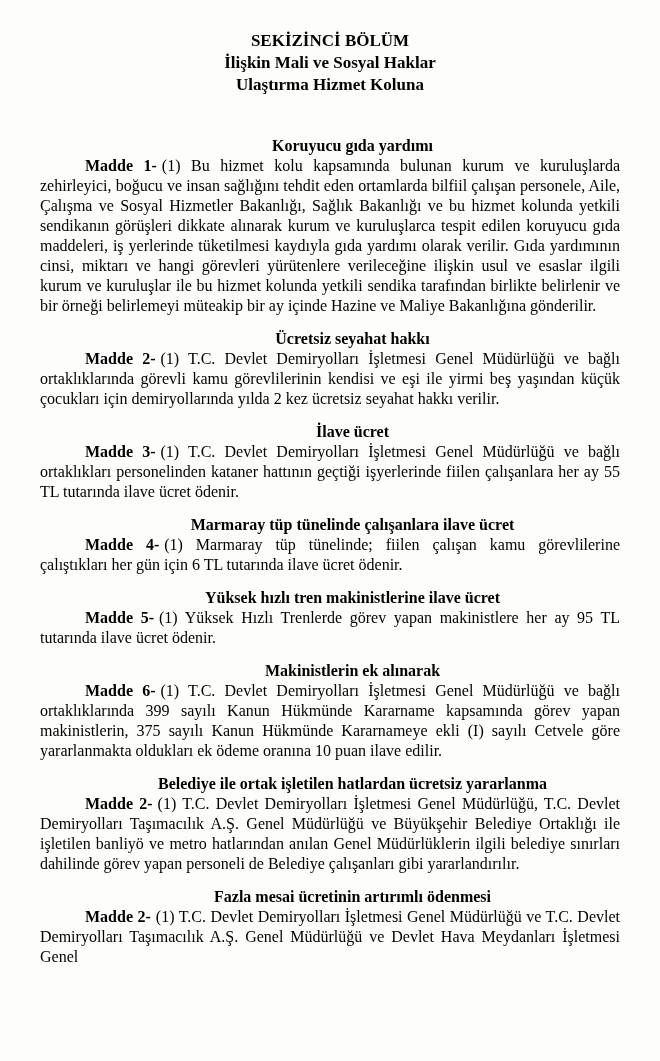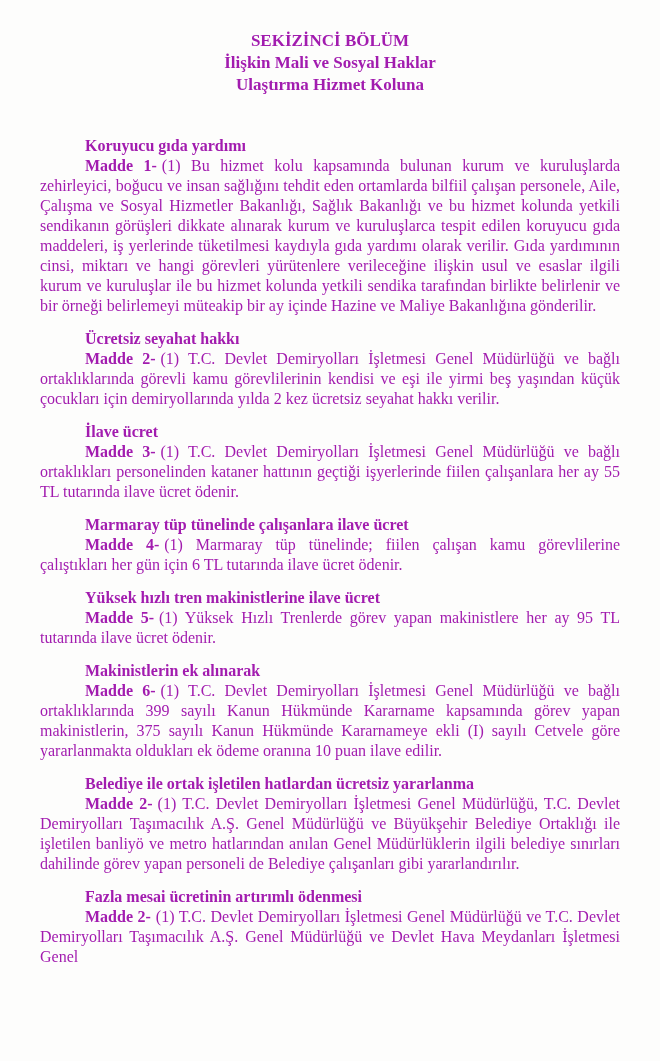--- a/index.html
+++ b/index.html
@@ -11,21 +11,21 @@
     position: relative;
     width: 660px;
     height: 1061px;
     box-sizing: border-box;
     background: #fdfdfc;
     padding: 30px 40px 0 40px;
     overflow: hidden;
     font-family: "Liberation Serif", "DejaVu Serif", serif;
     font-size: 16px;
     line-height: 20px;
-    color: #a21caf;
+    color: #000000;
   }
   .chapter-title {
     text-align: center;
     font-weight: bold;
     font-size: 17px;
     line-height: 22px;
   }
   .sections {
     margin-top: 40px;
   }
@@ -34,20 +34,21 @@
   }
   .section:first-child {
     margin-top: 0;
   }
   .section-heading {
     margin: 0;
     padding-left: 45px;
     font-weight: bold;
     font-size: 16px;
     line-height: 20px;
+    text-align: center;
   }
   .para {
     margin: 0;
     text-align: justify;
     text-indent: 45px;
     font-size: 16px;
     line-height: 20px;
   }
   .madde {
     font-weight: bold;

